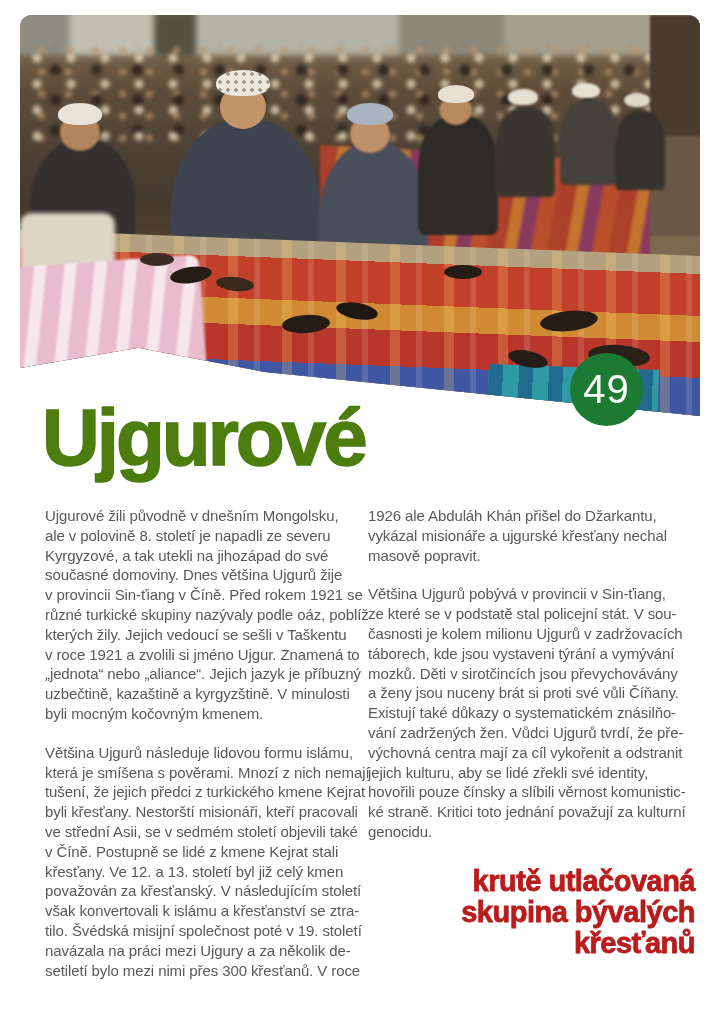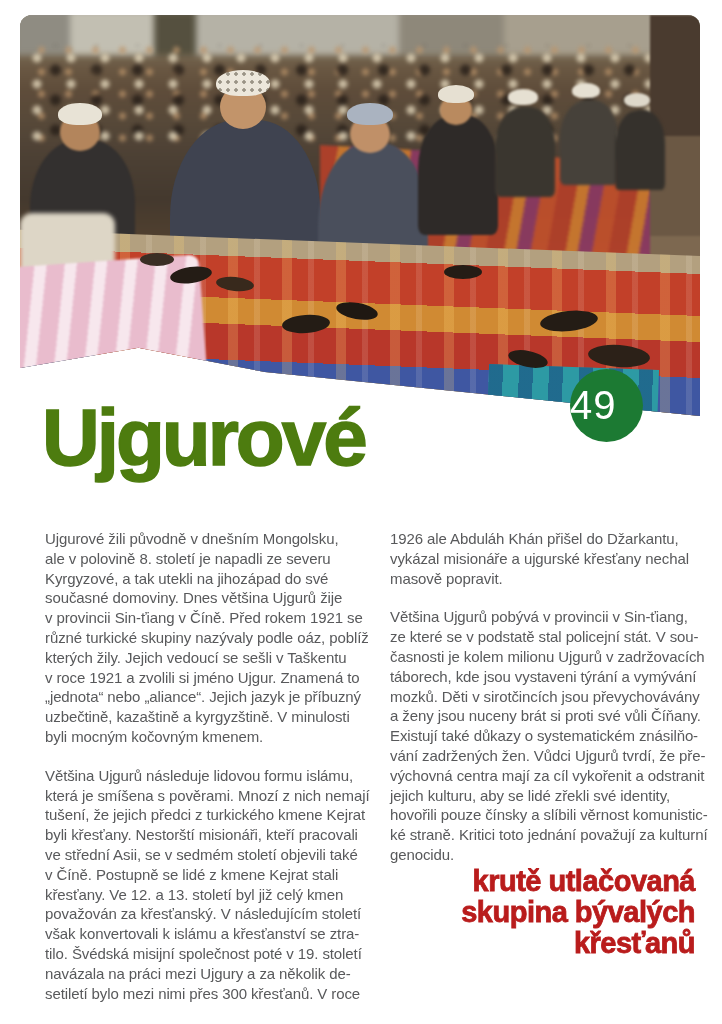--- a/index.html
+++ b/index.html
@@ -44,28 +44,28 @@
     background:#e9bccd;border-radius:10px;transform:rotate(-4deg);filter:blur(1px);
     background-image:repeating-linear-gradient(100deg,rgba(255,255,255,.65) 0 12px,transparent 12px 30px);}
   .rug-turquoise{position:absolute;left:468px;top:352px;width:170px;height:62px;background:#2d9aa4;
     transform:rotate(2deg);
     background-image:repeating-linear-gradient(90deg,rgba(20,60,120,.5) 0 14px,transparent 14px 30px);}
   .standing-man{position:absolute;left:630px;top:0;width:52px;height:402px;filter:blur(1px);
     background:linear-gradient(180deg,#4a3b2f 0 30%,#6b5844 30% 55%,#7d6850 55% 100%);}
   .shoe{position:absolute;background:#241c15;border-radius:50%;}
 
   
-  .page-number{position:absolute;left:570px;top:369px;width:73px;height:73px;border-radius:50%;
-    display:flex;align-items:center;color:#fff;font-size:40px;
+  .page-number{position:absolute;left:570px;top:353px;width:73px;height:73px;border-radius:50%;
+    display:flex;align-items:center;justify-content:center;color:#fff;font-size:40px;
     font-weight:400;z-index:5;letter-spacing:1px;}
 
   
   .title{position:absolute;left:42px;top:398px;font-size:80px;line-height:1.0;font-weight:bold;
     letter-spacing:-3px;-webkit-text-stroke:1.5px currentColor;}
-  .columns{position:absolute;left:45px;top:506px;width:655px;display:flex;gap:23px;margin-top:23px;}
+  .columns{position:absolute;left:45px;top:506px;width:655px;display:flex;gap:1px;}
   .col{width:322px;}
   .para{margin:0 0 19px 0;font-size:15px;line-height:19.8px;letter-spacing:-0.1px;
     white-space:pre;color:inherit;}
   .tagline{position:absolute;right:27px;top:866px;text-align:right;font-size:29px;
     line-height:31px;font-weight:bold;letter-spacing:-0.5px;white-space:pre-line;
     -webkit-text-stroke:0.8px currentColor;}
 </style>
 </head>
 <body>
 

